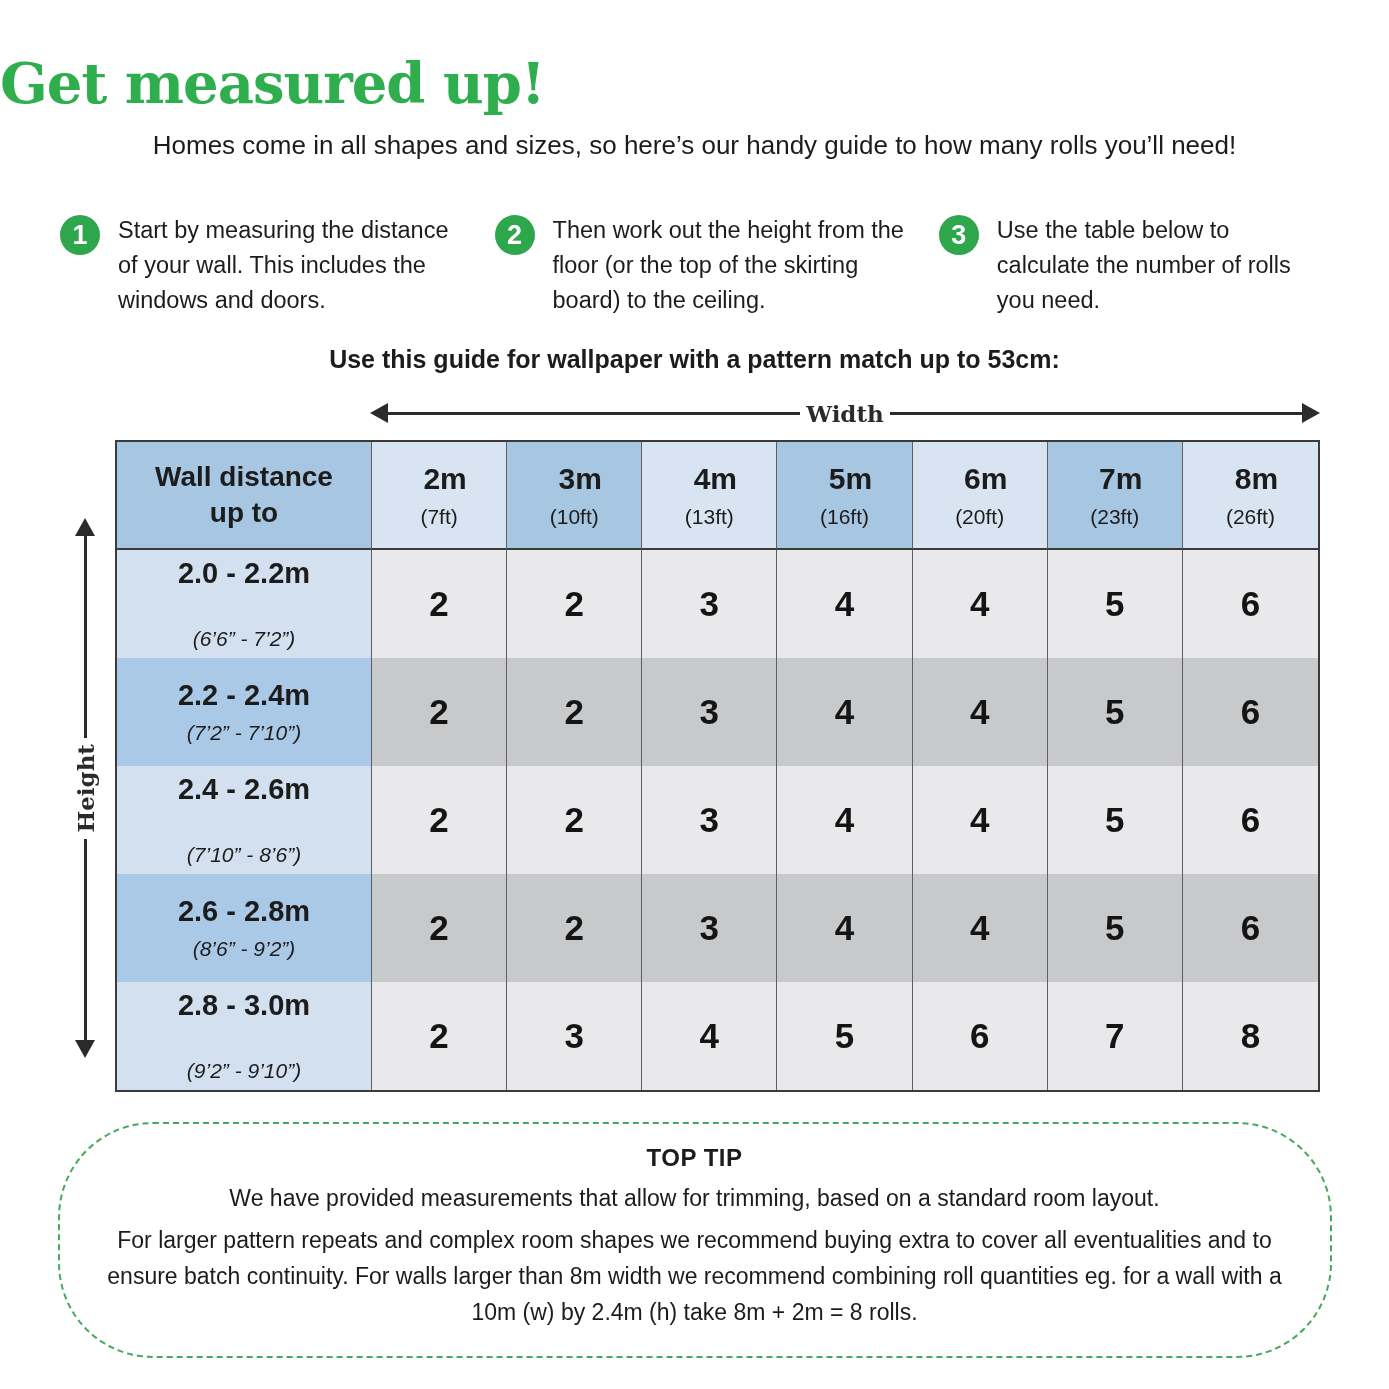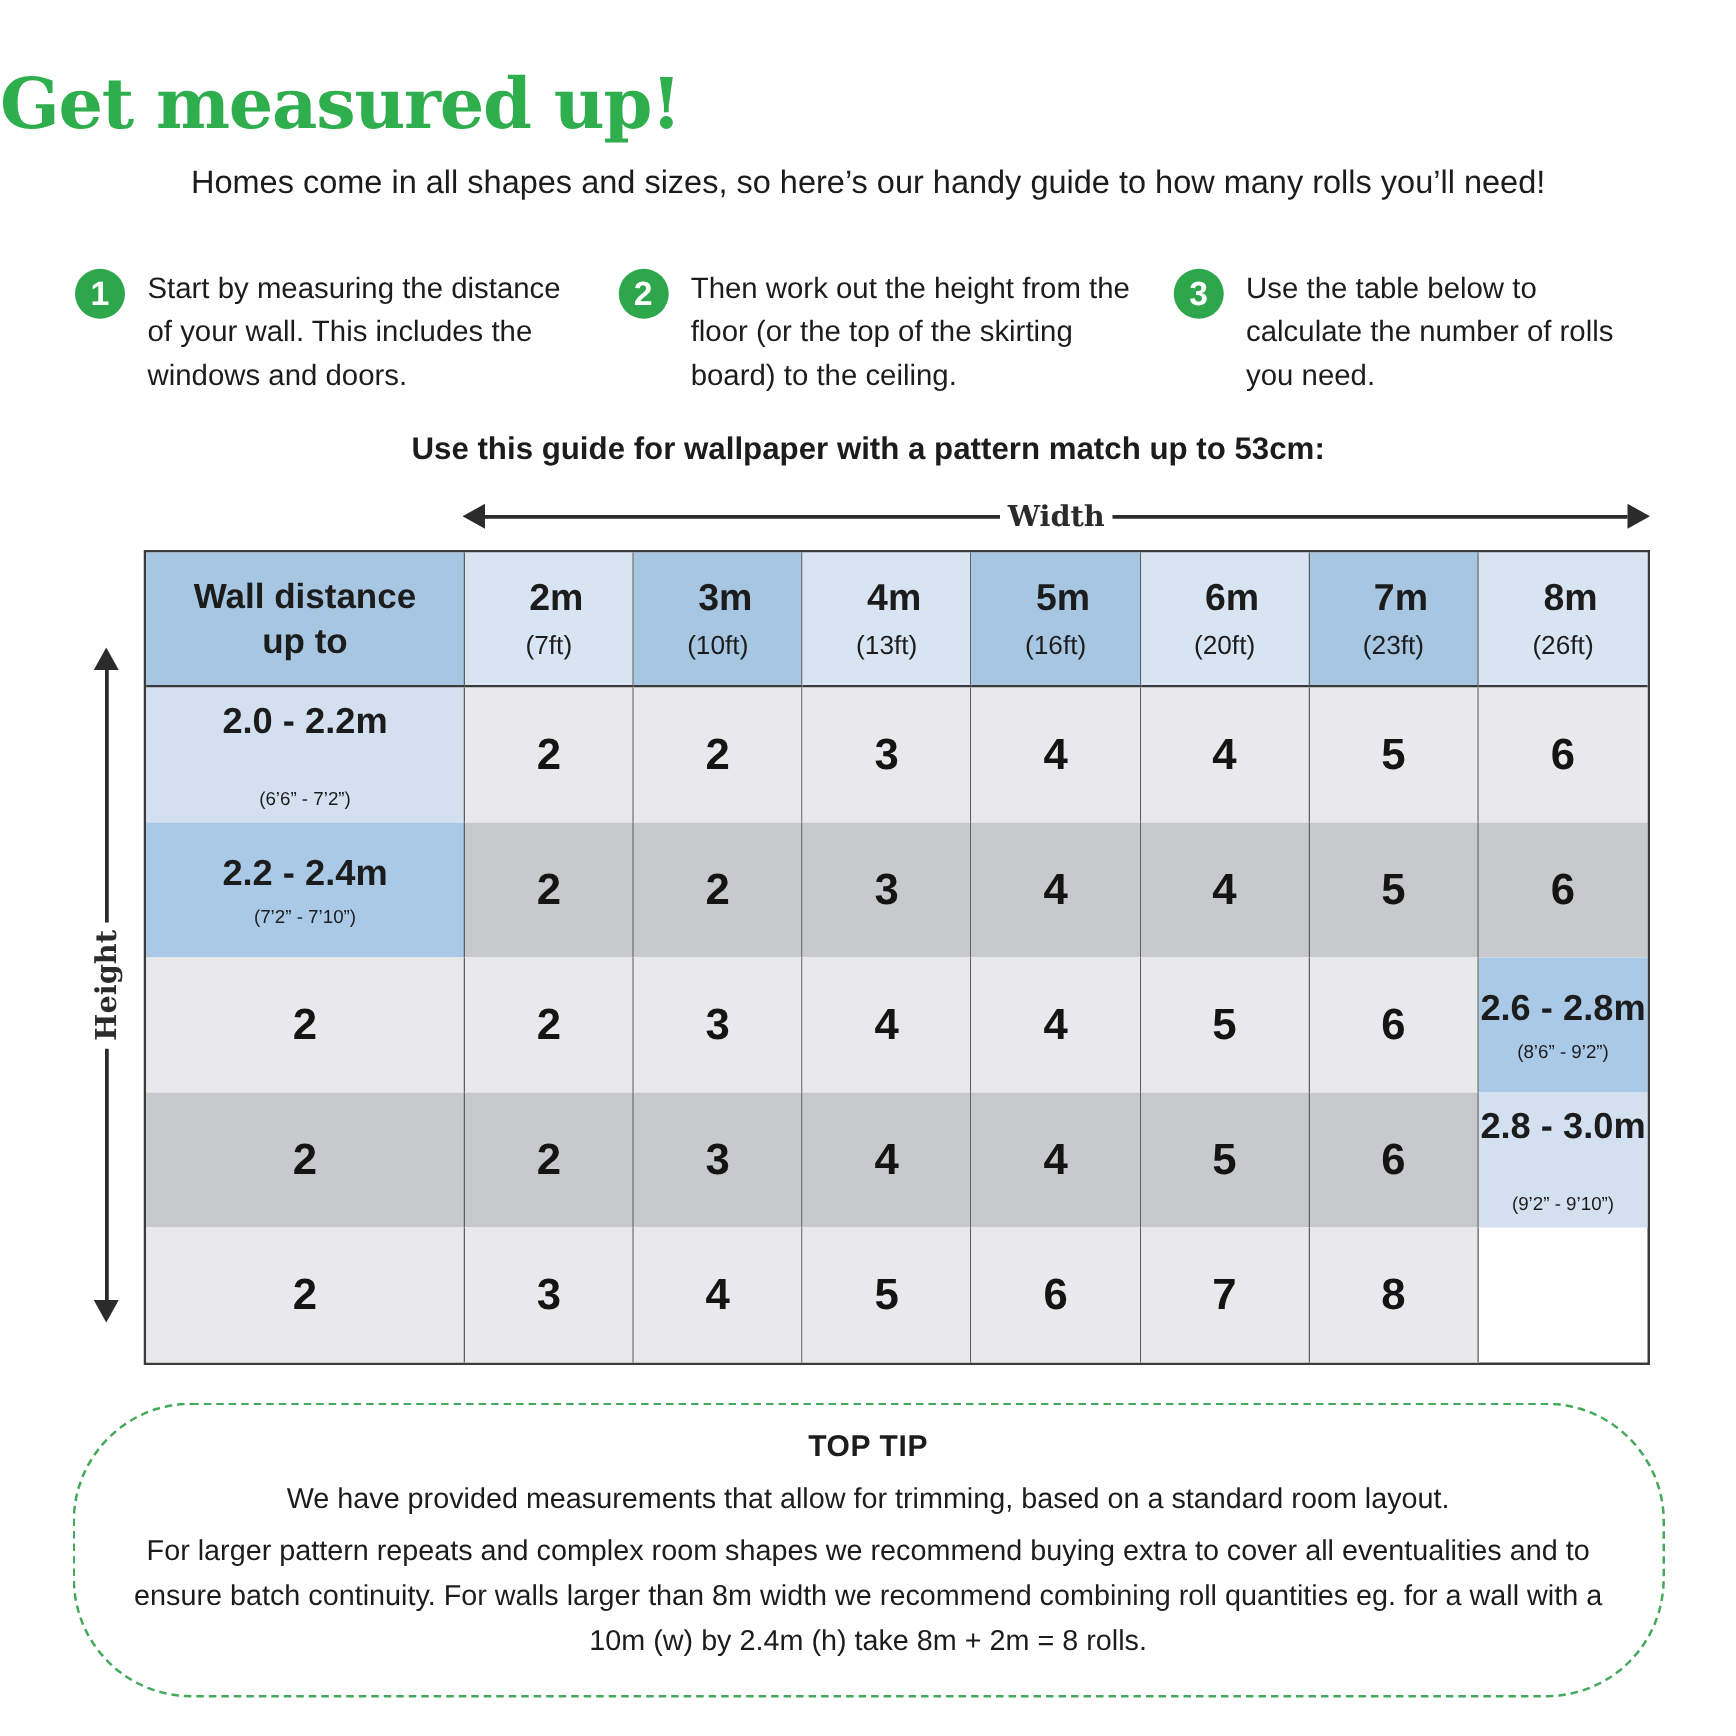--- a/index.html
+++ b/index.html
@@ -128,21 +128,21 @@
   .blue-dark   { background: #a7c6e2; }
   .blue-light  { background: #d8e4f2; }
   .rowblue-light { background: #d2e0ef; gap: 28px; }
   .rowblue-dark  { background: #a9c9e6; }
   .gray-light { background: #e9e9eb; }
   .gray-dark  { background: #c7c9cb; }
   .corner-line { font-weight: 700; font-size: 28px; line-height: 1.3; }
   .col-size { font-weight: 700; font-size: 30px; margin-left: 12px; }
   .col-feet { font-size: 21px; margin-top: 9px; }
   .row-range { font-weight: 700; font-size: 29px; }
-  .row-feet  { font-size: 15px; margin-top: 9px; }
+  .row-feet  { font-size: 21px; margin-top: 9px; font-style: italic; }
   .cell { font-weight: 700; font-size: 35px; color: #141414; }
   
   .top-tip {
     width: 1274px;
     margin: 30px auto 0;
     border: 2.5px dashed #45a95c;
     border-radius: 95px;
     padding: 20px 24px 26px;
     text-align: center;
   }
@@ -241,20 +241,24 @@
           <div class="row-range">2.2 - 2.4m</div>
           <div class="row-feet">(7’2” - 7’10”)</div>
         </div>
         <div class="cell gray-dark">2</div>
         <div class="cell gray-dark">2</div>
         <div class="cell gray-dark">3</div>
         <div class="cell gray-dark">4</div>
         <div class="cell gray-dark">4</div>
         <div class="cell gray-dark">5</div>
         <div class="cell gray-dark">6</div>
+        <div class="rcell rowblue-light">
+          <div class="row-range">2.4 - 2.6m</div>
+          <div class="row-feet">(7’10” - 8’6”)</div>
+        </div>
         <div class="cell gray-light">2</div>
         <div class="cell gray-light">2</div>
         <div class="cell gray-light">3</div>
         <div class="cell gray-light">4</div>
         <div class="cell gray-light">4</div>
         <div class="cell gray-light">5</div>
         <div class="cell gray-light">6</div>
         <div class="rcell rowblue-dark">
           <div class="row-range">2.6 - 2.8m</div>
           <div class="row-feet">(8’6” - 9’2”)</div>

